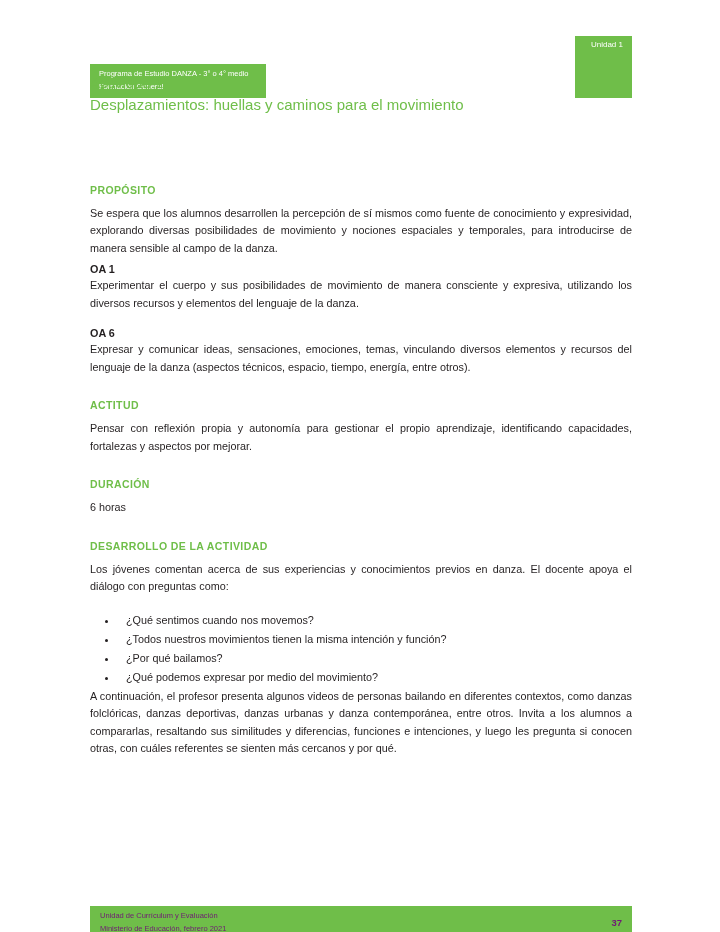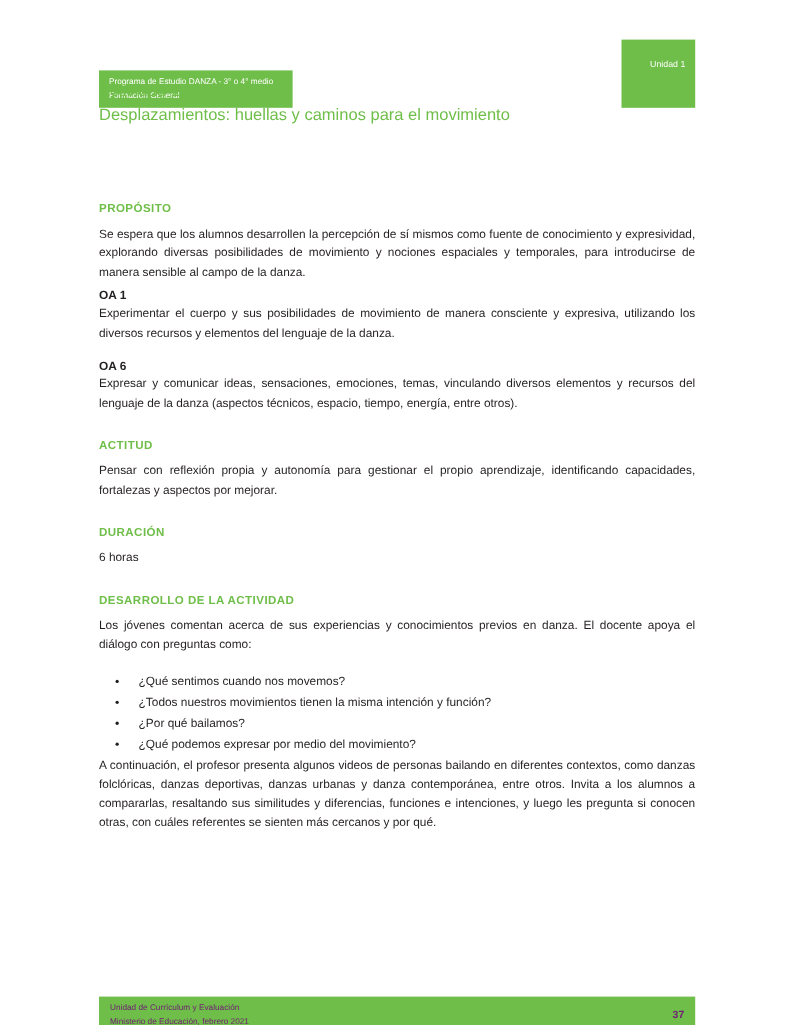--- a/index.html
+++ b/index.html
@@ -27,22 +27,22 @@
     font-size: 7.5px;
     line-height: 1.7;
     padding: 4px 9px;
     width: 176px;
     margin-top: 28px;
   }
   .badge {
     background: var(--green);
     color: #ffffff;
     font-size: 8px;
-    padding: 18px 9px;
-    width: 67px;
+    padding: 4px 9px;
+    width: 57px;
     text-align: right;
   }
 
   
   .content { position: absolute; top: 74px; left: 90px; width: 542px; }
   .activity-title { color: var(--green); font-weight: normal; font-size: 15px; }
   .activity-subtitle { color: var(--green); font-size: 15px; margin-top: 5px; font-weight: normal; }
   .section-heading {
     color: var(--green);
     font-weight: bold;

